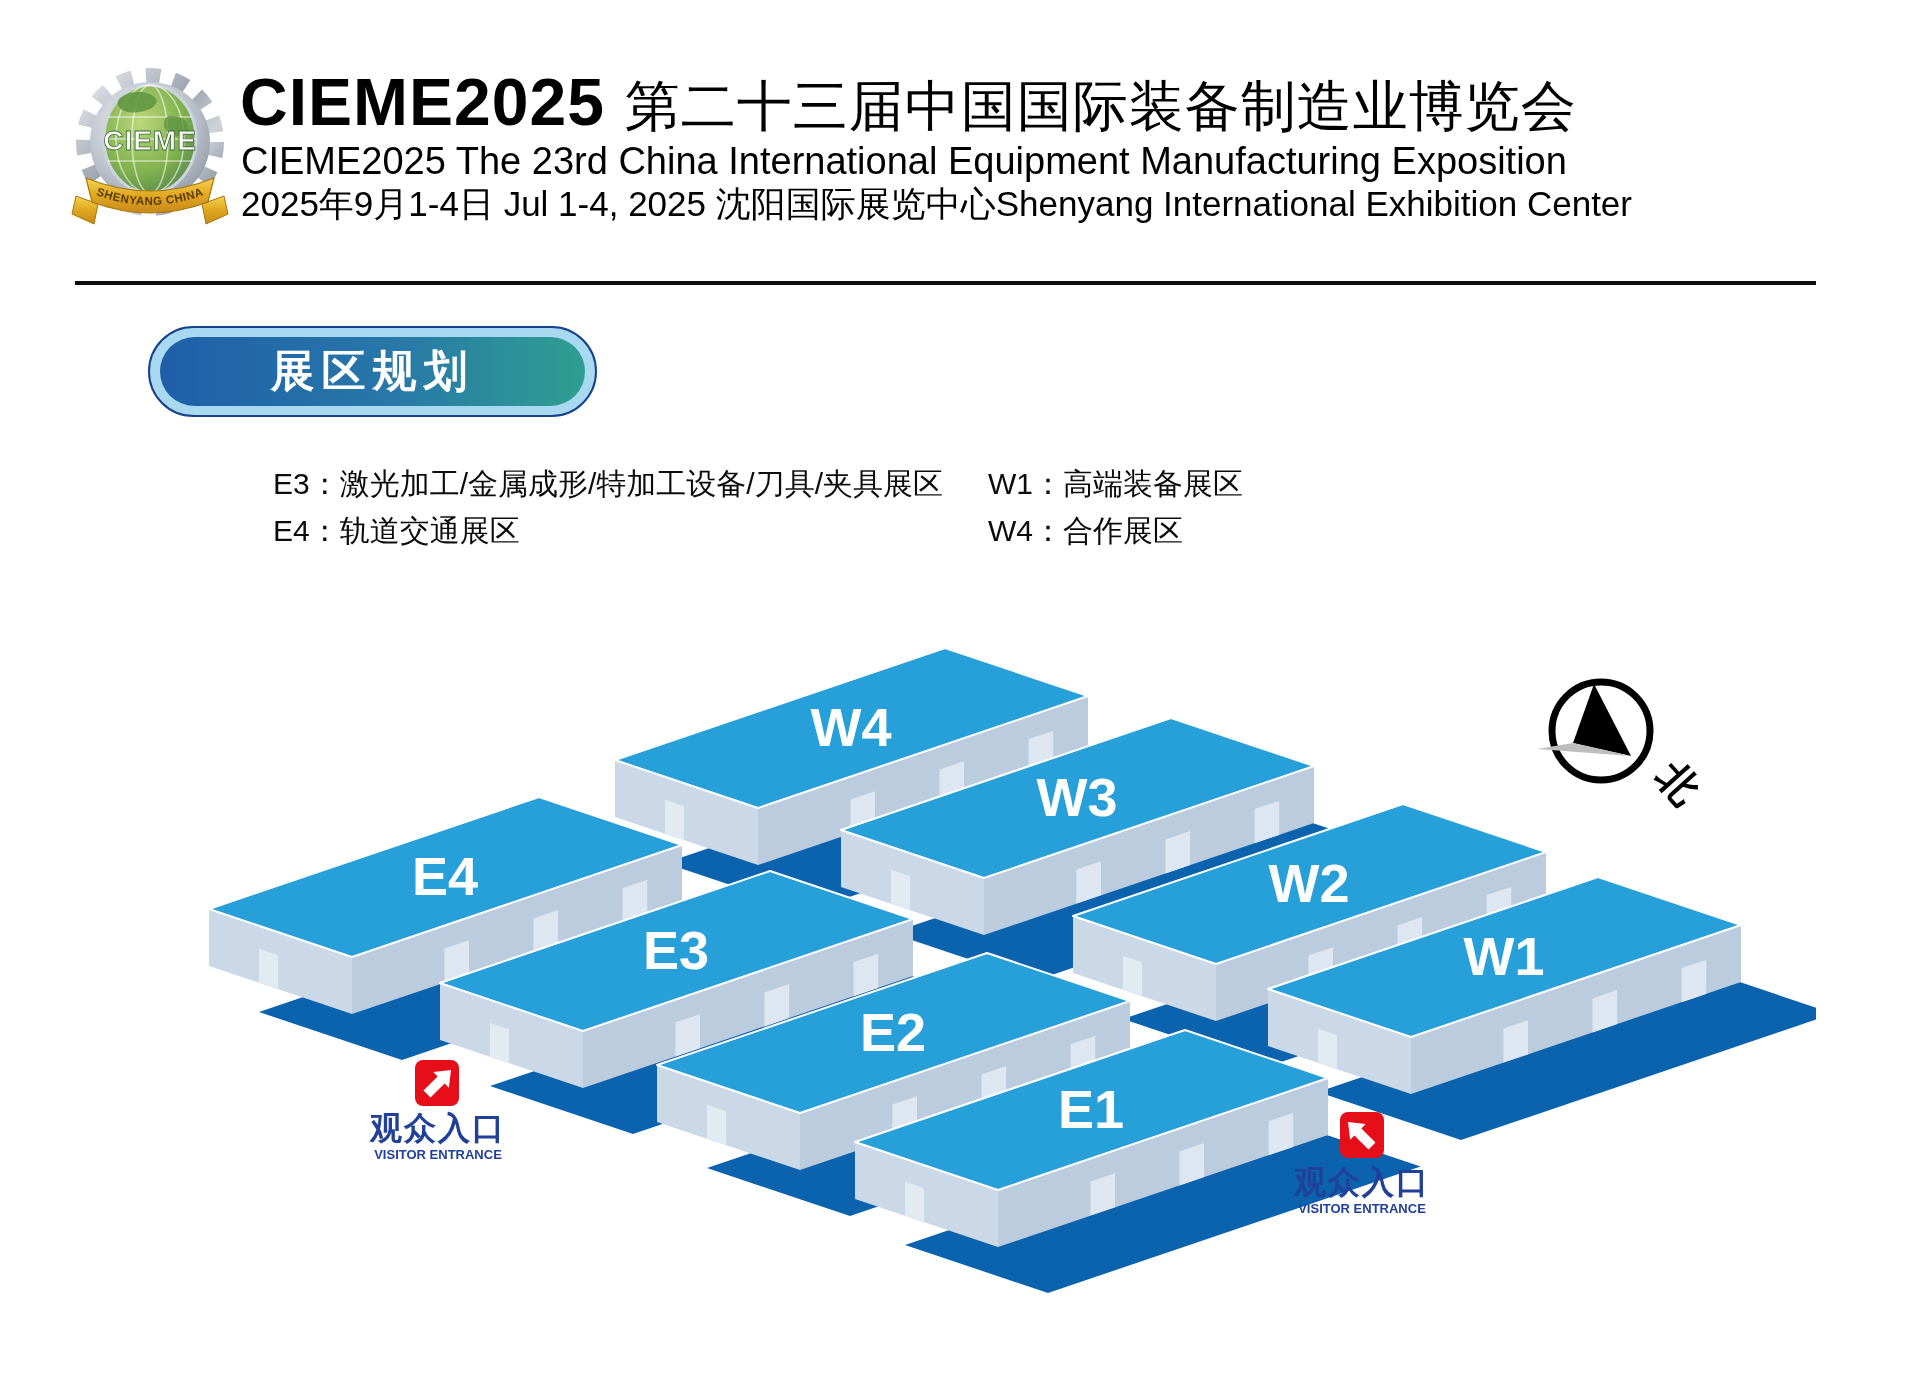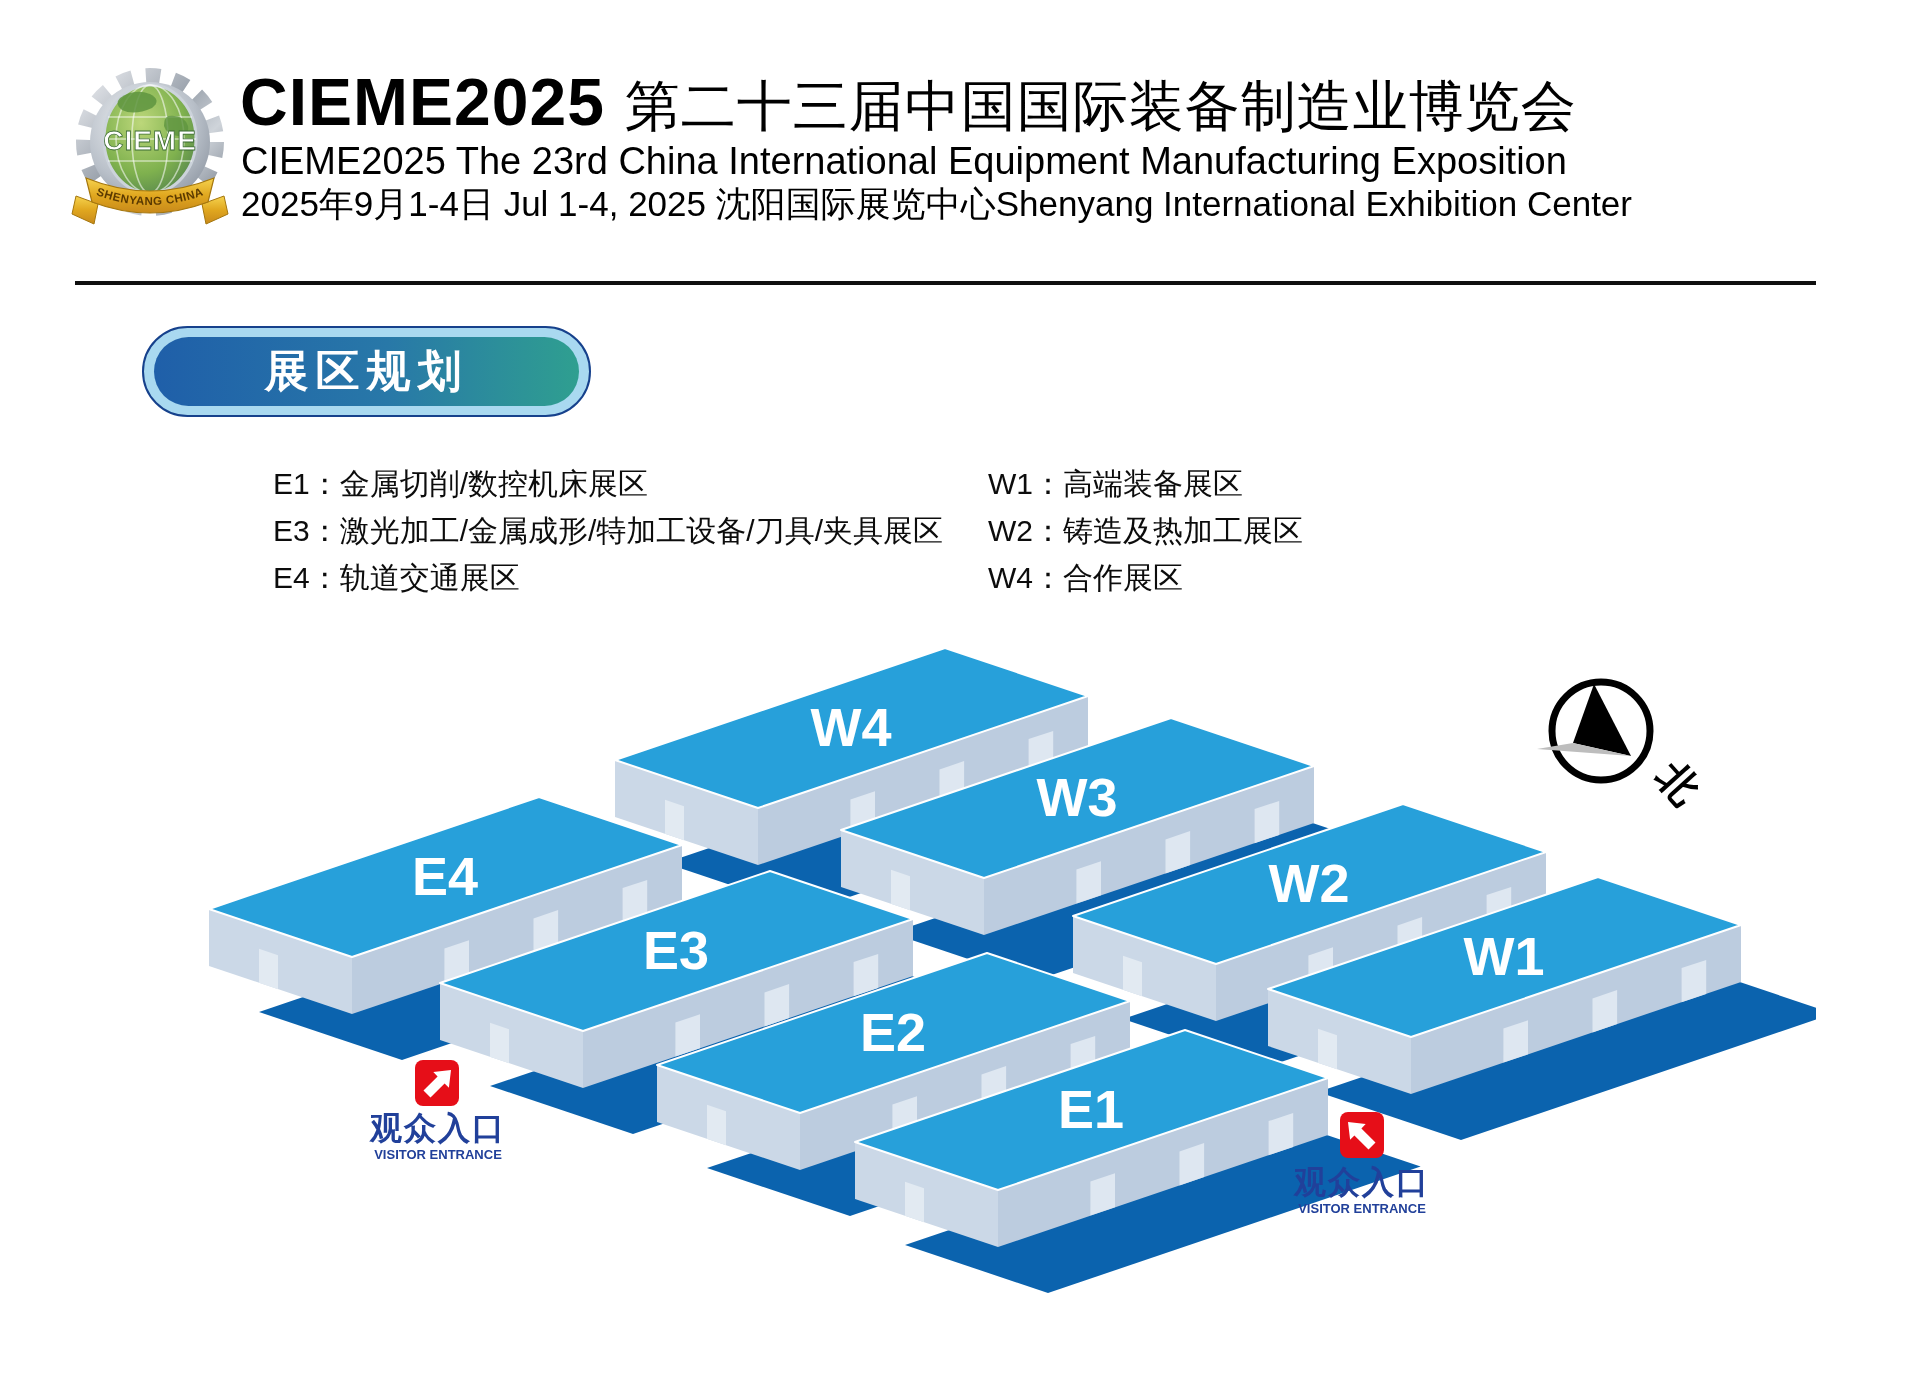--- a/index.html
+++ b/index.html
@@ -8,21 +8,21 @@
         font-family:"Liberation Sans",sans-serif;color:#000;}
   
   .logo-svg{position:absolute;left:68px;top:46px;}
   .title-line1{position:absolute;left:240px;top:64px;display:flex;align-items:baseline;gap:20px;white-space:nowrap;}
   .t-latin{font-size:66px;font-weight:bold;letter-spacing:1px;}
   .t-cn{font-size:55px;font-weight:normal;letter-spacing:1px;}
   .title-line2{position:absolute;left:241px;top:140px;font-size:38px;white-space:nowrap;}
   .title-line3{position:absolute;left:241px;top:181px;font-size:35px;white-space:nowrap;}
   .rule{position:absolute;left:75px;top:281px;width:1783px;height:4px;background:#0f0f0f;}
   
-  .badge{position:absolute;left:142px;top:326px;width:449px;height:91px;box-sizing:border-box;
+  .badge{position:absolute;left:148px;top:326px;width:449px;height:91px;box-sizing:border-box;
          background:#A9D9F0;border:2px solid #16418C;border-radius:46px;}
   .badge-inner{position:absolute;left:10px;right:10px;top:9px;bottom:9px;border-radius:40px;
          background:linear-gradient(90deg,#1F5FA9 0%,#2878A8 55%,#2F9F90 100%);
          display:flex;align-items:center;justify-content:center;}
   .badge-inner span{font-size:44px;font-weight:bold;color:#fff;letter-spacing:7px;}
   
   .legend{position:absolute;top:460px;font-size:30px;line-height:47px;color:#0c0c0c;white-space:nowrap;}
   .legend-east{left:273px;}
   .legend-west{left:988px;}
   
@@ -96,27 +96,25 @@
   <div class="title-line3">2025年9月1-4日 Jul 1-4, 2025 沈阳国际展览中心Shenyang International Exhibition Center</div>
   <div class="rule"></div>
 
   <div class="badge">
     <div class="badge-inner">
       <span>展区规划</span>
     </div>
   </div>
 
   <div class="legend legend-east">
-    <div>E1：金属切削/数控机床展区</div>
     <div>E3：激光加工/金属成形/特加工设备/刀具/夹具展区</div>
     <div>E4：轨道交通展区</div>
   </div>
   <div class="legend legend-west">
     <div>W1：高端装备展区</div>
-    <div>W2：铸造及热加工展区</div>
     <div>W4：合作展区</div>
   </div>
 
   <svg class="map-svg" width="1920" height="1398" viewBox="0 0 1920 1398">
     <defs>
       <g id="hallShape">
         <polygon points="50,103 422.6,-23.4 565.6,24.6 193,151" fill="#0B63AE"></polygon>
         <polygon points="0,0 143,48 143,105 0,57" fill="#CBD8E7"></polygon>
         <polygon points="143,48 473,-64 473,-7 143,105" fill="#BCCCDF"></polygon>
         <polygon points="0,0 330,-112 473,-64 143,48" fill="#27A0DA" stroke="#ffffff" stroke-width="2" stroke-linejoin="round"></polygon>

